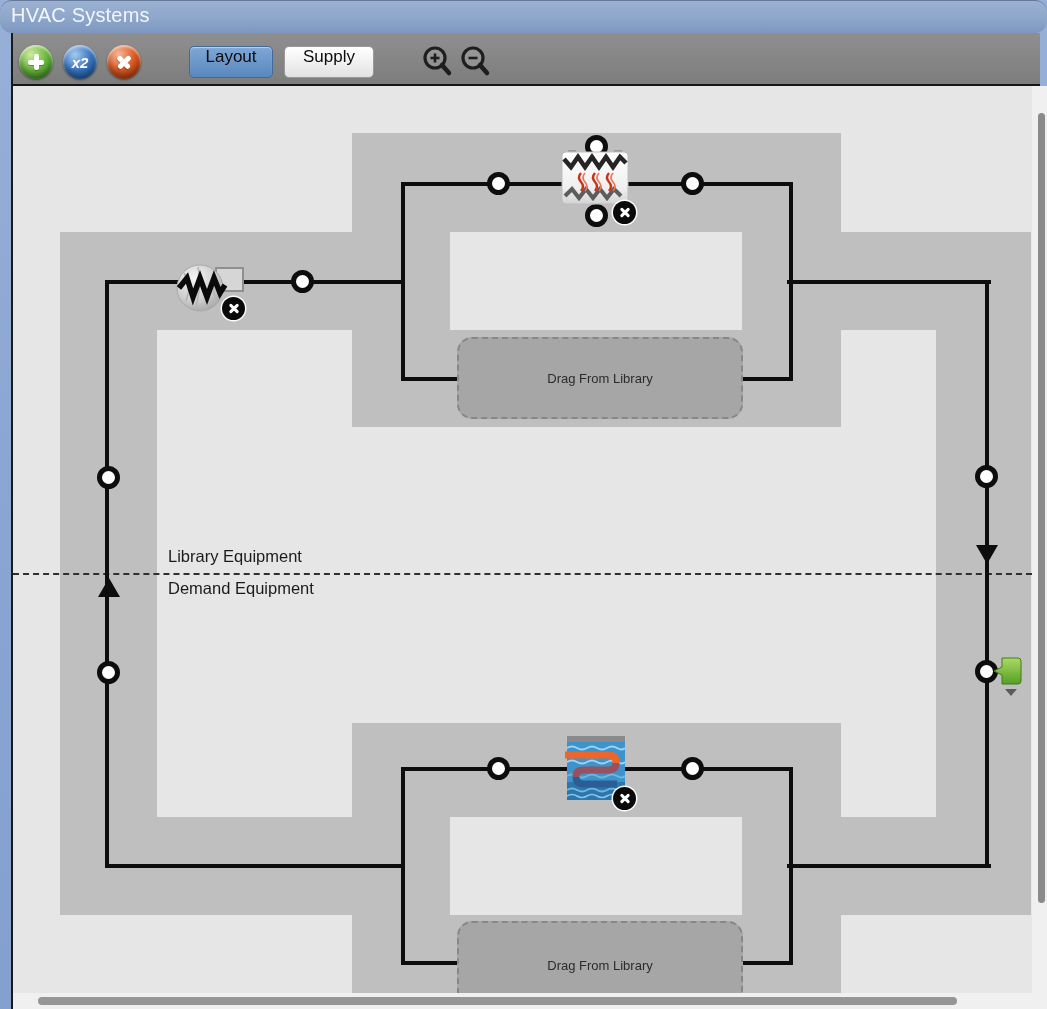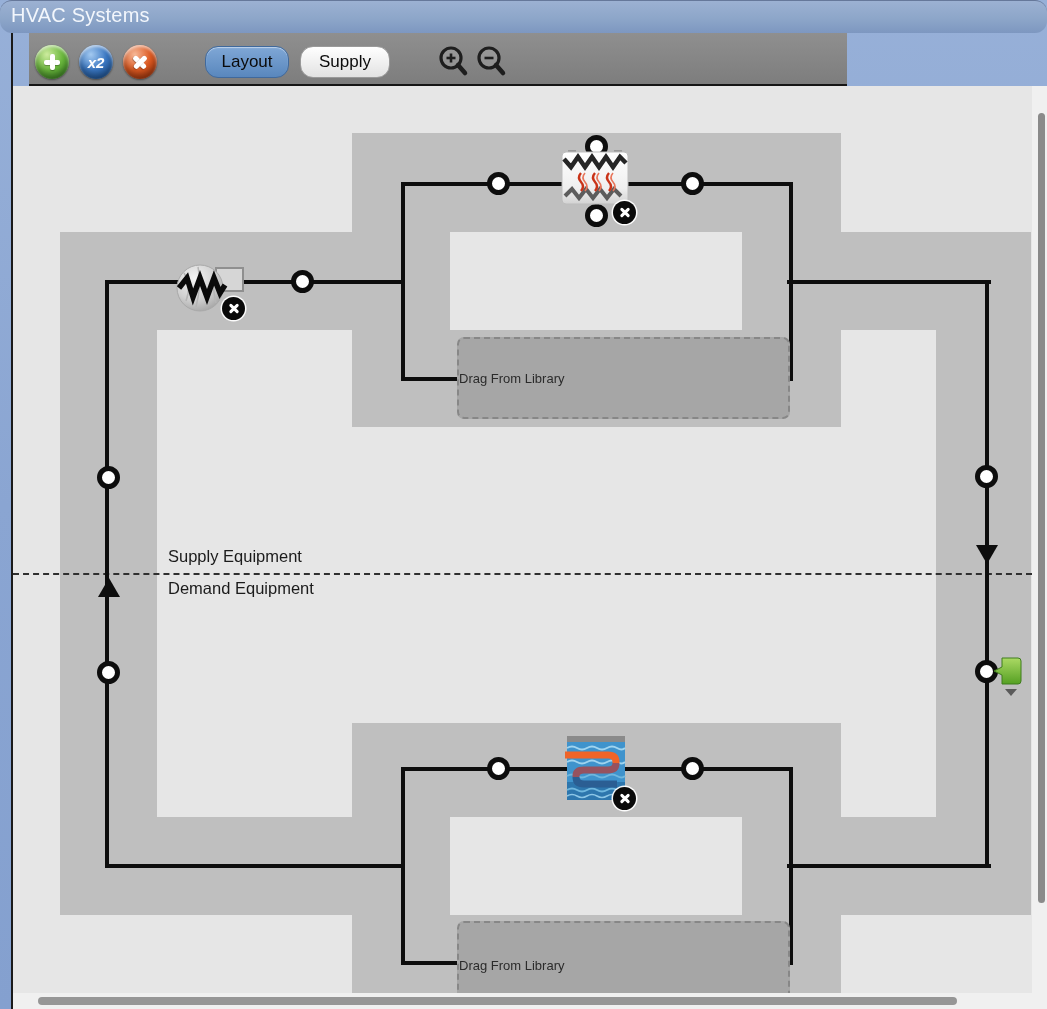--- a/index.html
+++ b/index.html
@@ -10,37 +10,37 @@
   .titlebar { position:absolute; left:0; top:0; width:1047px; height:33px;
     background:linear-gradient(180deg,#9cb1d2 0%,#8da6c9 55%,#7d97c0 100%);
     border-top:1px solid #66789a;border-radius:12px; }
   .titlebar .title { position:absolute; left:11px; top:3px; font-size:20px; color:#f2f6fc; letter-spacing:.2px; }
 
   
   .content { position:absolute; left:11px; top:33px; width:1036px; height:976px;
     border-left:2px solid #1a1a1a; }
 
   
-  .toolbar { position:absolute; left:16px; top:0; width:818px; height:53px;
+  .toolbar { position:absolute; left:0; top:0; width:1027px; height:53px;
     background:linear-gradient(180deg,#8f8f8f,#7d7d7d); border-bottom:2px solid #161616; }
   .orb { position:absolute; width:34px; height:34px; border-radius:50%;
     box-shadow: inset 0 2px 3px rgba(255,255,255,.65), inset 0 -5px 7px rgba(0,0,0,.35), 0 1px 2px rgba(0,0,0,.45);
     display:flex; align-items:center; justify-content:center; }
   .orb-add { left:6px; top:12px; background:radial-gradient(circle at 35% 28%, #cdeb9e, #6cb93e 48%, #2e7d1c 96%); }
   .orb-x2  { left:50px; top:12px; background:radial-gradient(circle at 35% 28%, #a3c9f0, #3a77c2 48%, #174f92 96%);
              color:#fff; font-weight:bold; font-style:italic; font-size:15px; }
   .orb-del { left:94px; top:12px; background:radial-gradient(circle at 35% 28%, #f6b796, #dd5a22 48%, #9e2f07 96%); }
   .cross { position:relative; width:20px; height:20px; }
   .cross span { position:absolute; background:#fff; border-radius:2px; box-shadow:0 1px 1px rgba(0,0,0,.3); }
   .cross .b1 { left:2px; top:7.5px; width:16px; height:5px; }
   .cross .b2 { left:7.5px; top:2px; width:5px; height:16px; }
   .rot45 { transform:rotate(45deg); }
 
-  .tbtn { position:absolute; top:13px; height:32px; border-radius:13px; font-size:17px; color:#0b0b0b;
-    display:flex; align-items:center; justify-content:center; cursor:default; }
+  .tbtn { position:absolute; top:13px; height:32px; border-radius:5px; font-size:17px; color:#0b0b0b;
+    display:flex; justify-content:center; cursor:default; }
   .tbtn-layout { left:176px; width:84px; background:linear-gradient(180deg,#7fa7d6,#5987bd); border:1px solid #40699c;
     box-shadow: inset 0 1px 1px rgba(255,255,255,.5); }
   .tbtn-control { left:271px; width:90px; background:linear-gradient(180deg,#ffffff,#e2e2e2); border:1px solid #9a9a9a; }
 
   .magicon { position:absolute; top:11px; width:33px; height:36px; }
   .mag-in { left:408px; } .mag-out { left:446px; }
 
   .loopselect { position:absolute; left:525px; top:14px; width:504px; height:31px;
     background:linear-gradient(180deg,#fbfbfb,#d8d8d8); border:2px solid #4f4f4f; border-radius:2px;
     display:flex; align-items:center; font-size:16px; color:#111; padding-left:10px; }
@@ -52,22 +52,22 @@
   
   .canvas { position:absolute; left:0; top:53px; width:1019px; height:907px; background:#e6e6e6; overflow:hidden; }
   .dk { position:absolute; background:#bfbfbf; }
   .lt { position:absolute; background:#e6e6e6; }
   .hline { position:absolute; height:4px; background:#0d0d0d; }
   .vline { position:absolute; width:4px; background:#0d0d0d; }
   .divider { position:absolute; left:0; top:487px; width:1019px; height:0; border-top:2px dashed #2f2f2f; }
   .node { position:absolute; width:13px; height:13px; background:#fff; border:5px solid #0d0d0d; border-radius:50%; box-sizing:content-box; }
   .arrow-up { position:absolute; width:0; height:0; border-left:11px solid transparent; border-right:11px solid transparent; border-bottom:19px solid #0d0d0d; }
   .arrow-dn { position:absolute; width:0; height:0; border-left:11px solid transparent; border-right:11px solid transparent; border-top:19px solid #0d0d0d; }
-  .dropzone { position:absolute; width:333px; background:#a6a6a6; border:2px dashed #878787; border-radius:7px;
-    display:flex; align-items:center; justify-content:flex-start; }
+  .dropzone { position:absolute; width:286px; background:#a6a6a6; border:2px dashed #878787; border-radius:15px;
+    display:flex; align-items:center; justify-content:center; }
   .dropzone span { font-size:13px; color:#2b2b2b; }
   .eqlabel { position:absolute; font-size:16.5px; color:#1b1b1b; }
   .xbadge { position:absolute; width:23px; height:23px; background:#0a0a0a; border-radius:50%;
     box-shadow:0 0 0 1.5px rgba(255,255,255,.95); }
   .xbadge i { position:absolute; left:5.5px; top:10px; width:12px; height:3px; background:#fff; border-radius:1.5px; }
   .xbadge .xb1 { transform:rotate(45deg); } .xbadge .xb2 { transform:rotate(-45deg); }
   .compsvg { position:absolute; }
 
   
   .hscroll { position:absolute; left:0; top:960px; width:1034px; height:16px; background:#f0f0f0; }
@@ -242,21 +242,21 @@
         <defs>
           <linearGradient id="tagg" x1="0" y1="0" x2="0" y2="1">
             <stop offset="0" stop-color="#abd964"></stop>
               <stop offset="1" stop-color="#55a023"></stop>
           </linearGradient>
         </defs>
         <path d="M10,4 H26 Q29,4 29,7 V27 Q29,30 26,30 H10 V21 L2,17 L10,13 Z" fill="url(#tagg)" stroke="#3f7d1d" stroke-width="1"></path>
         <polygon points="13,35 25,35 19,42" fill="#5a5a5a"></polygon>
       </svg>
 
-      <div class="eqlabel" style="left:155px;top:461px">Supply Equipment</div>
+      <div class="eqlabel" style="left:155px;top:461px">Library Equipment</div>
       <div class="eqlabel" style="left:155px;top:493px">Demand Equipment</div>
     </div>
 
     <div class="hscroll">
       <div class="hthumb"></div>
     </div>
     <div class="vscroll">
       <div class="vthumb"></div>
     </div>
 

